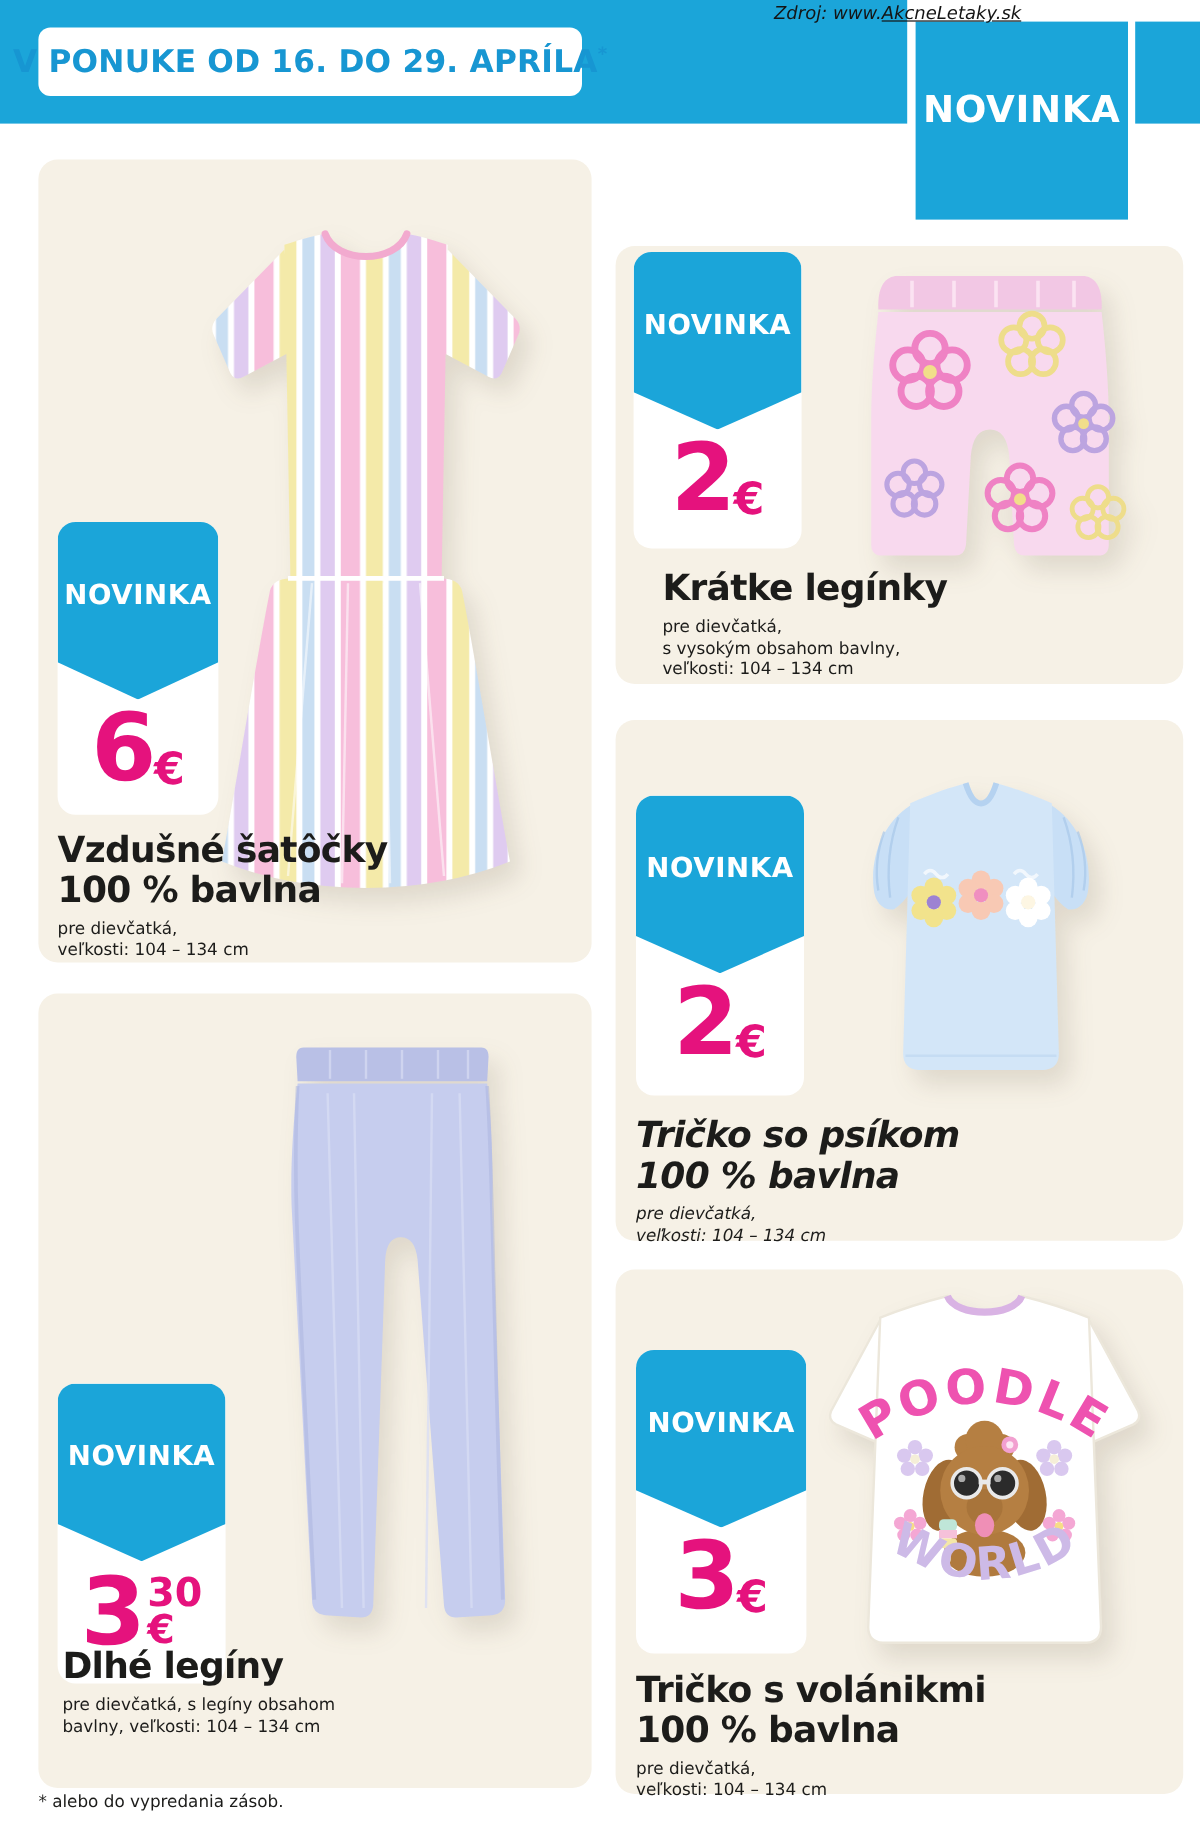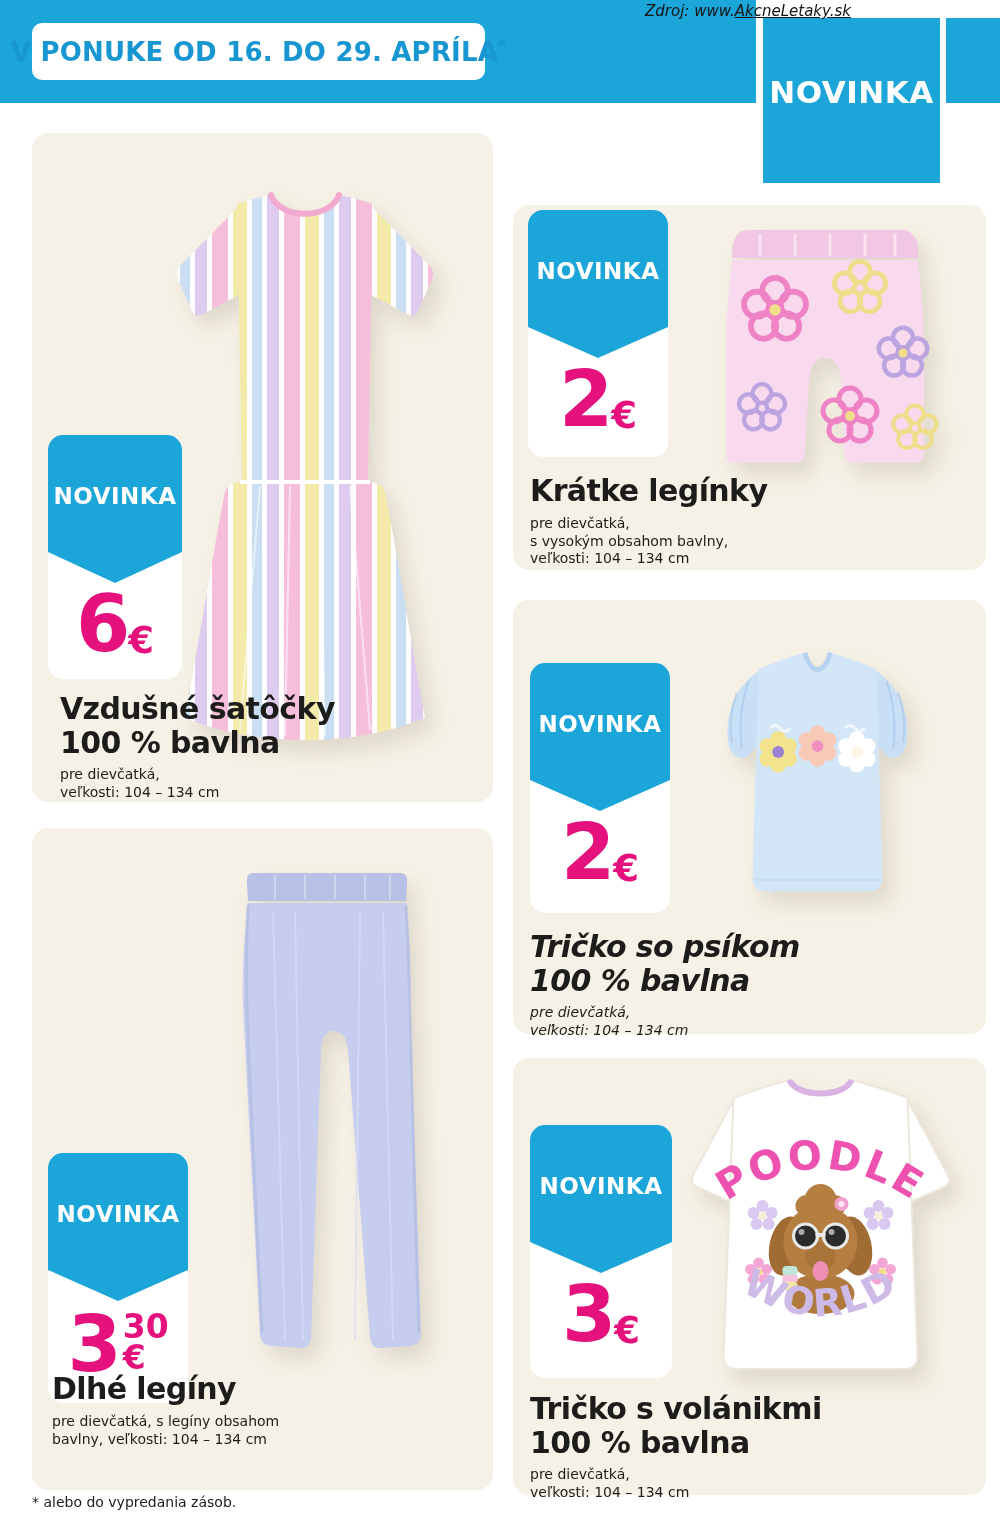--- a/index.html
+++ b/index.html
@@ -359,30 +359,30 @@
   <div class="abs panel" style="left:530px;top:1125px;width:142px;height:253px;">
     <div class="flag">
         <span>NOVINKA</span>
       </div>
     <div class="price">
       <span class="p-big">3</span>
         <span class="p-cur">€</span>
     </div>
   </div>
 
-  <div class="abs p-text" style="left:60px;top:692px;width:420px;">
+  <div class="abs p-text" style="left:48px;top:692px;width:420px;">
     <div class="p-title">Vzdušné šatôčky</div>
     <div class="p-title">100 % bavlna</div>
     <div class="p-desc">
       <div>pre dievčatká,</div>
       <div>veľkosti: 104 – 134 cm</div>
     </div>
   </div>
 
-  <div class="abs p-text" style="left:530px;top:474px;width:430px;">
+  <div class="abs p-text" style="left:552px;top:474px;width:430px;">
     <div class="p-title">Krátke legínky</div>
     <div class="p-desc">
       <div>pre dievčatká,</div>
       <div>s vysokým obsahom bavlny,</div>
       <div>veľkosti: 104 – 134 cm</div>
     </div>
   </div>
 
   <div class="abs p-text" style="left:530px;top:930px;width:430px;font-style:italic;">
     <div class="p-title">Tričko so psíkom</div>

